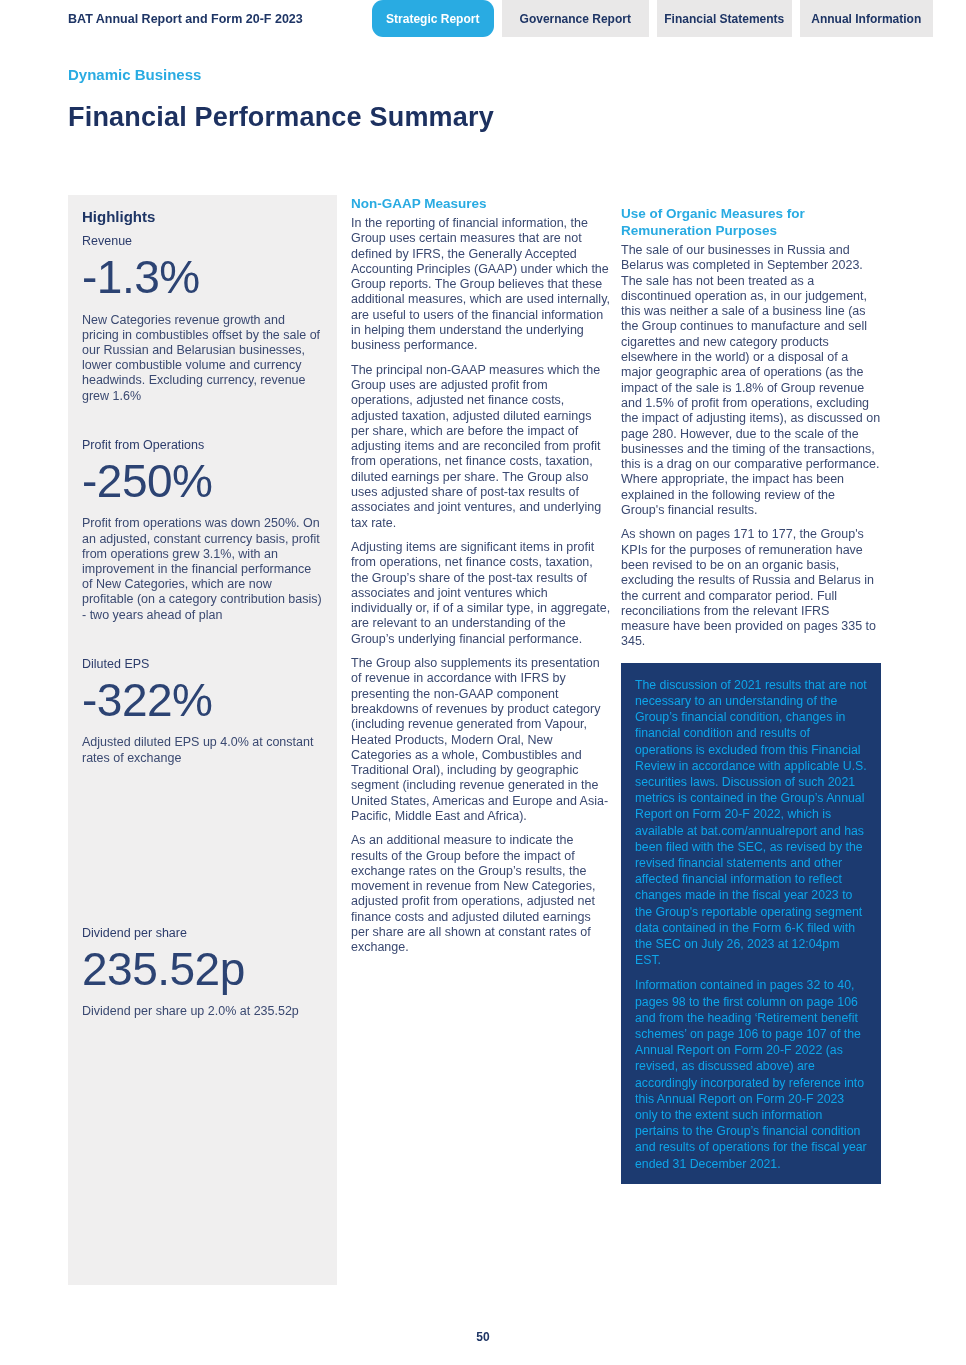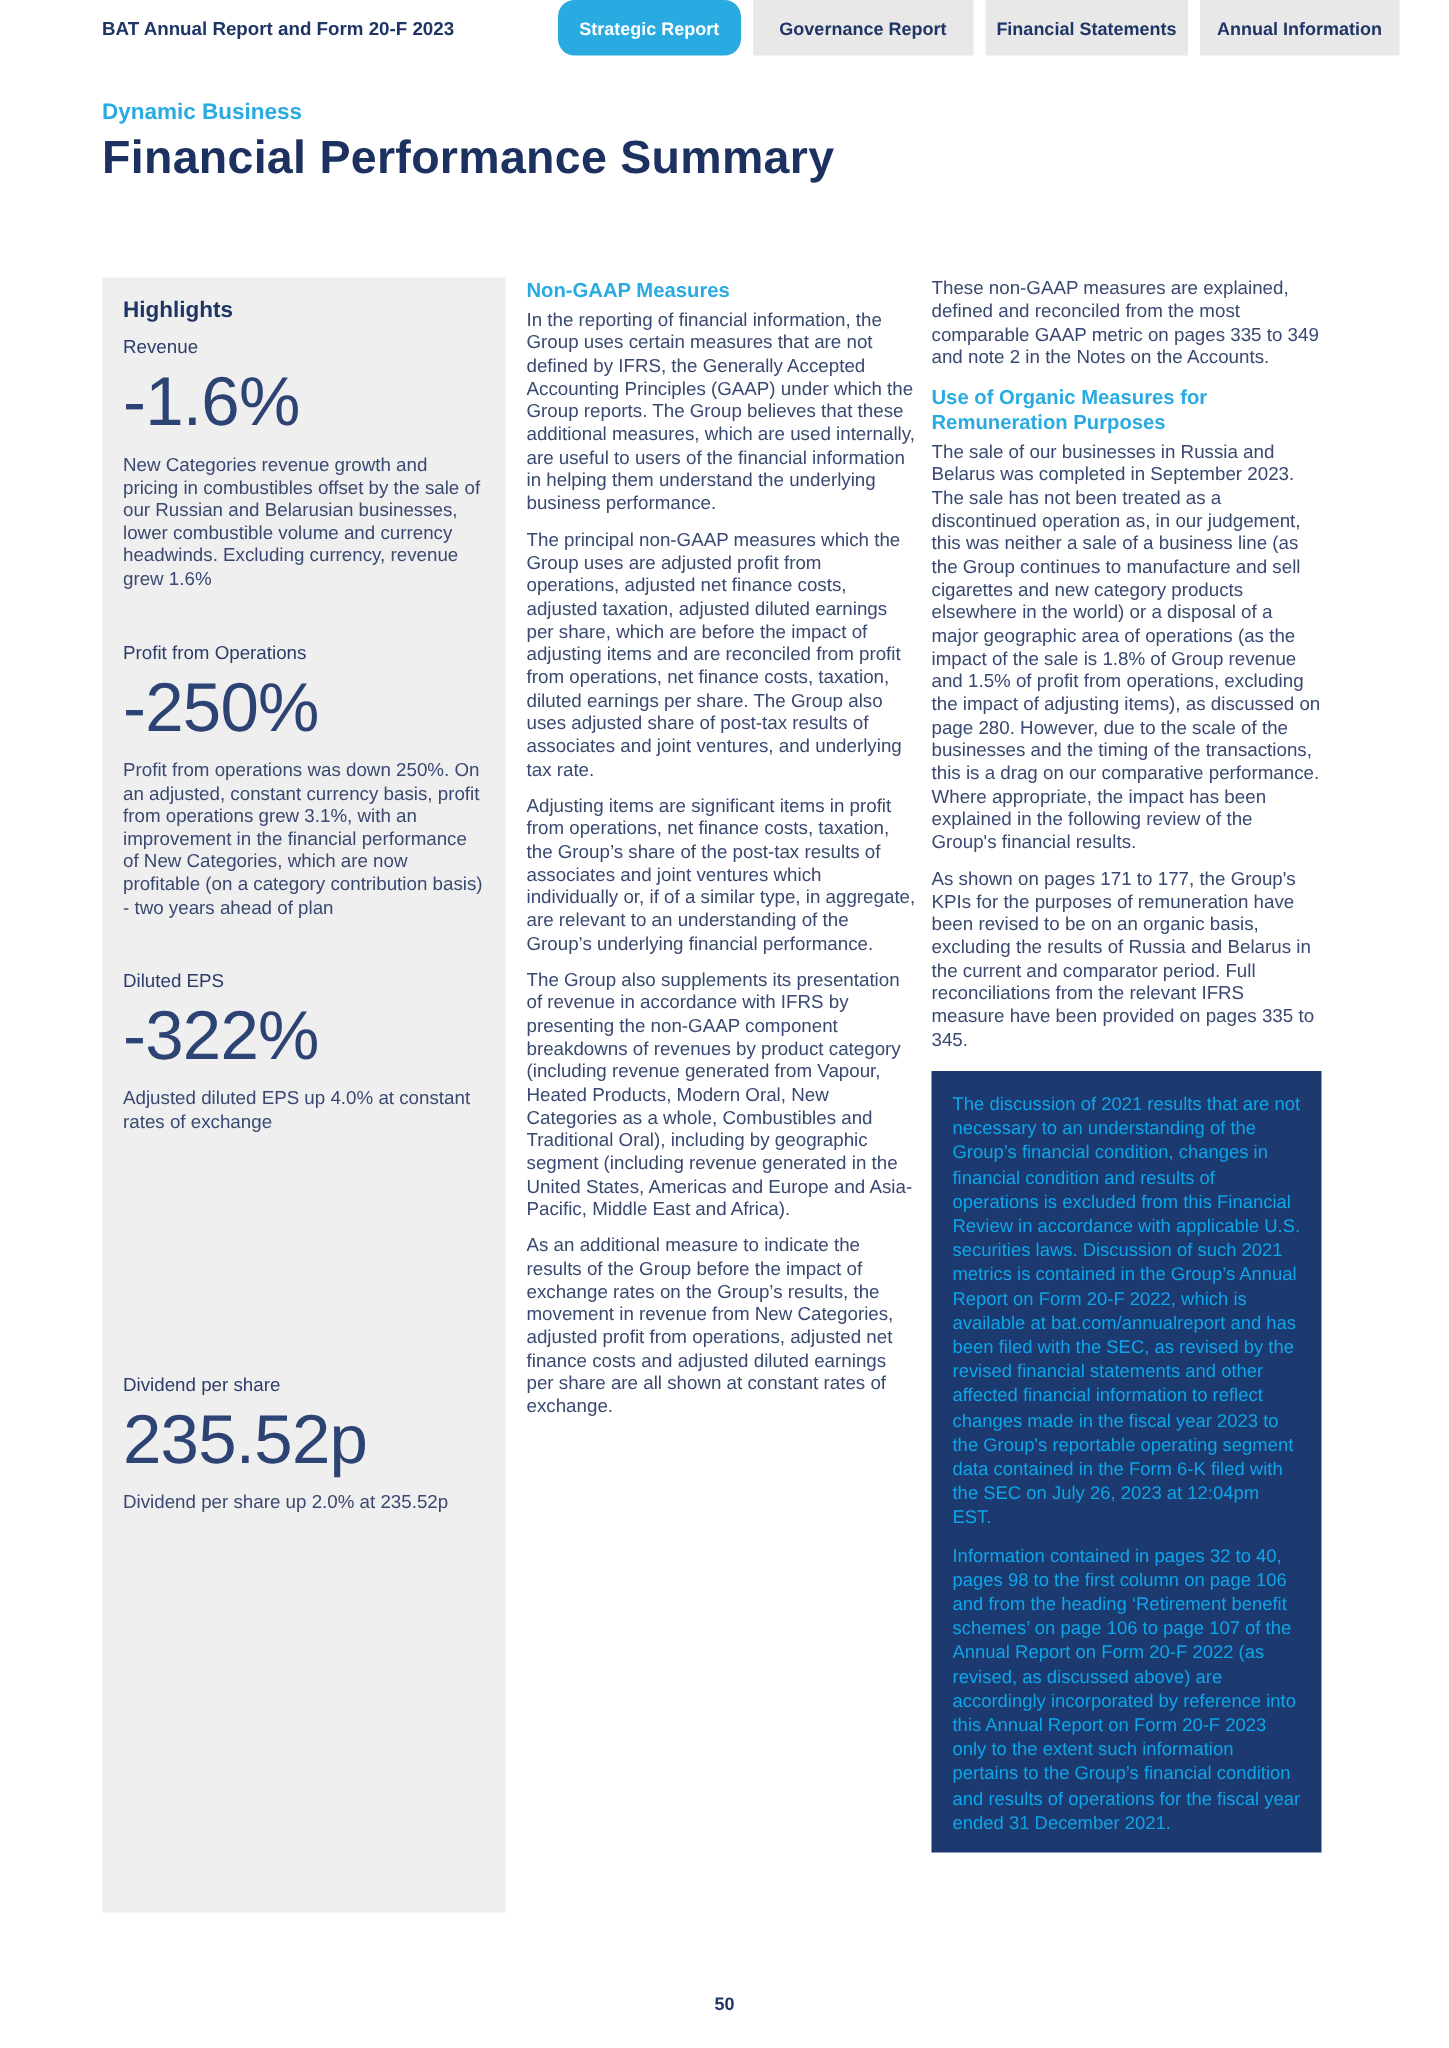--- a/index.html
+++ b/index.html
@@ -55,23 +55,23 @@
 
   
   .page-head { padding: 29px 61px 0 68px; }
   .section-label {
     color: #29abe2;
     font-size: 15px;
     font-weight: bold;
   }
   .page-title {
     color: #1d3160;
-    font-size: 31px;
-    font-weight: bold;
-    margin-top: 4px;
+    font-size: 27px;
+    font-weight: bold;
+    margin-top: 19px;
     letter-spacing: 0.2px;
   }
 
   
   .columns {
     margin-top: 62px;
     padding: 0 61px 0 68px;
     display: grid;
     grid-template-columns: 269px 274px 270px;
     column-gap: 0;
@@ -175,21 +175,21 @@
   <h1 class="page-title">Financial Performance Summary</h1>
 </div>
 
 <div class="columns">
 
   <aside class="highlights-box">
     <div class="highlights-heading">Highlights</div>
 
     <div class="stat">
       <div class="stat-label">Revenue</div>
-      <div class="stat-value">-1.6%</div>
+      <div class="stat-value">-1.3%</div>
       <div class="stat-desc">New Categories revenue growth and pricing in combustibles offset by the sale of our Russian and Belarusian businesses, lower combustible volume and currency headwinds. Excluding currency, revenue grew 1.6%</div>
     </div>
 
     <div class="stat">
       <div class="stat-label">Profit from Operations</div>
       <div class="stat-value">-250%</div>
       <div class="stat-desc">Profit from operations was down 250%. On an adjusted, constant currency basis, profit from operations grew 3.1%, with an improvement in the financial performance of New Categories, which are now profitable (on a category contribution basis) - two years ahead of plan</div>
     </div>
 
     <div class="stat">
@@ -208,21 +208,20 @@
   <section class="col2">
     <h2 class="body-heading">Non-GAAP Measures</h2>
     <p class="body">In the reporting of financial information, the Group uses certain measures that are not defined by IFRS, the Generally Accepted Accounting Principles (GAAP) under which the Group reports. The Group believes that these additional measures, which are used internally, are useful to users of the financial information in helping them understand the underlying business performance.</p>
     <p class="body">The principal non-GAAP measures which the Group uses are adjusted profit from operations, adjusted net finance costs, adjusted taxation, adjusted diluted earnings per share, which are before the impact of adjusting items and are reconciled from profit from operations, net finance costs, taxation, diluted earnings per share. The Group also uses adjusted share of post-tax results of associates and joint ventures, and underlying tax rate.</p>
     <p class="body">Adjusting items are significant items in profit from operations, net finance costs, taxation, the Group’s share of the post-tax results of associates and joint ventures which individually or, if of a similar type, in aggregate, are relevant to an understanding of the Group’s underlying financial performance.</p>
     <p class="body">The Group also supplements its presentation of revenue in accordance with IFRS by presenting the non-GAAP component breakdowns of revenues by product category (including revenue generated from Vapour, Heated Products, Modern Oral, New Categories as a whole, Combustibles and Traditional Oral), including by geographic segment (including revenue generated in the United States, Americas and Europe and Asia-Pacific, Middle East and Africa).</p>
     <p class="body">As an additional measure to indicate the results of the Group before the impact of exchange rates on the Group’s results, the movement in revenue from New Categories,  adjusted profit from operations, adjusted net finance costs and adjusted diluted earnings per share are all shown at constant rates of exchange.</p>
   </section>
 
   <section class="col3">
-    <p class="body">These non-GAAP measures are explained, defined and reconciled from the most comparable GAAP metric on pages 335 to 349 and note 2 in the Notes on the Accounts.</p>
     <h2 class="body-heading mt">Use of Organic Measures for Remuneration Purposes</h2>
     <p class="body">The sale of our businesses in Russia and Belarus was completed in September 2023. The sale has not been treated as a discontinued operation as, in our judgement, this was neither a sale of a business line (as the Group continues to manufacture and sell cigarettes and new category products elsewhere in the world) or a disposal of a major geographic area of operations (as the impact of the sale is 1.8% of Group revenue and 1.5% of profit from operations, excluding the impact of adjusting items), as discussed on page 280. However, due to the scale of the businesses and the timing of the transactions, this is a drag on our comparative performance. Where appropriate, the impact has been explained in the following review of the Group's financial results.</p>
     <p class="body">As shown on pages 171 to 177, the Group's KPIs for the purposes of remuneration have been revised to be on an organic basis, excluding the results of Russia and Belarus in the current and comparator period. Full reconciliations from the relevant IFRS measure have been provided on pages 335 to 345.</p>
 
     <div class="notice-box">
       <p>The discussion of 2021 results that are not necessary to an understanding of the Group’s financial condition, changes in financial condition and results of operations is excluded from this Financial Review in accordance with applicable U.S. securities laws. Discussion of such 2021 metrics is contained in the Group’s Annual Report on Form 20-F 2022, which is available at bat.com/annualreport and has been filed with the SEC, as revised by the revised financial statements and other affected financial information to reflect changes made in the fiscal year 2023 to the Group's reportable operating segment data contained in the Form 6-K filed with the SEC on July 26, 2023 at 12:04pm EST.</p>
       <p>Information contained in pages 32 to 40, pages 98 to the first column on page 106 and from the heading ‘Retirement benefit schemes’ on page 106 to page 107 of the Annual Report on Form 20-F 2022 (as revised, as discussed above) are accordingly incorporated by reference into this Annual Report on Form 20-F 2023 only to the extent such information pertains to the Group’s financial condition and results of operations for the fiscal year ended 31 December 2021.</p>
     </div>
   </section>
 

